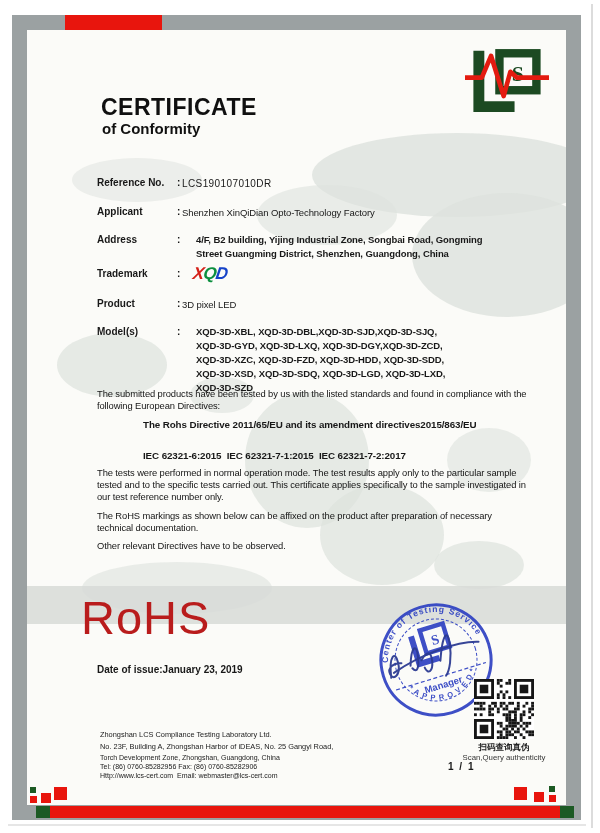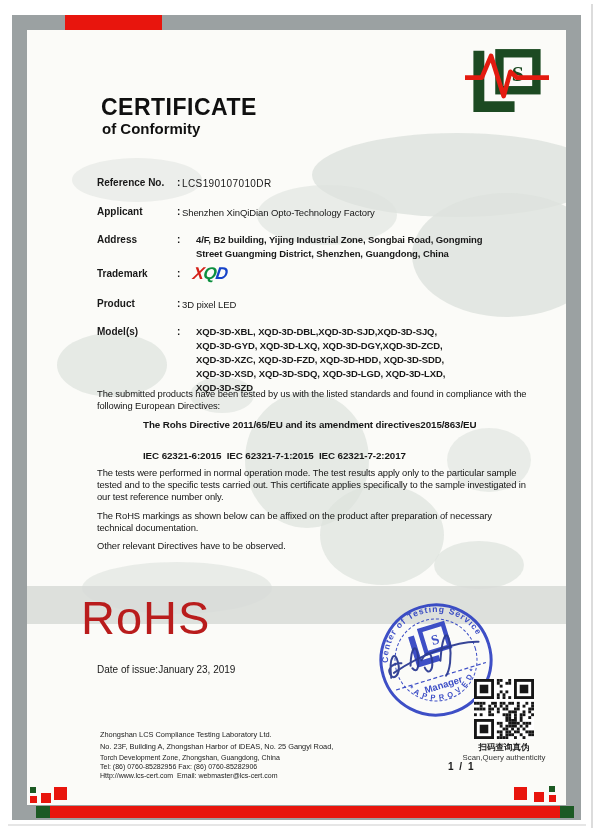--- a/index.html
+++ b/index.html
@@ -19,21 +19,21 @@
   .val{position:absolute;left:155px;font-size:9.5px;font-weight:400;line-height:14px;width:350px;letter-spacing:-.1px;}
   .val.ref{font-size:10px;letter-spacing:.4px;}
   .vline{position:absolute;left:169px;font-size:9.5px;font-weight:700;letter-spacing:-.1px;}
   .tm{position:absolute;left:166px;top:234px;font-size:17px;font-weight:700;font-style:italic;
       transform:skewX(-8deg);letter-spacing:-1px;}
   .tm .x{color:#d42018;} .tm .q{color:#0c8f3f;} .tm .d{color:#1643c8;}
   .para{position:absolute;left:70px;width:430px;font-size:9.4px;line-height:12.2px;
         font-weight:400;color:#151515;letter-spacing:-.1px;}
   .bold-line{position:absolute;left:70px;font-size:9.8px;font-weight:700;white-space:pre;letter-spacing:-.1px;margin-left:46px;}
   .rohs{position:absolute;left:54px;top:560px;font-size:47px;font-weight:400;letter-spacing:1px;color:#b91c1c;}
-  .date{position:absolute;left:70px;top:634px;font-size:10px;font-weight:400;}
+  .date{position:absolute;left:70px;top:634px;font-size:10px;font-weight:700;}
   .stamp{position:absolute;left:347px;top:568px;width:124px;height:124px;transform:rotate(-17deg);opacity:.92;}
   .qr{position:absolute;left:447px;top:649px;width:60px;height:60px;background:#fff;}
   .qr-cap-cn{position:absolute;left:417px;top:712px;width:120px;text-align:center;font-size:8.5px;font-weight:700;color:#222;}
   .qr-cap-en{position:absolute;left:407px;top:723px;width:140px;text-align:center;font-size:7.8px;color:#333;}
   .pageno{position:absolute;left:421px;top:731px;font-size:10px;font-weight:700;letter-spacing:1.5px;}
   .foot{position:absolute;left:73px;color:#1a1a1a;white-space:pre;}
   .f1{top:700px;font-size:7.4px;} .f2{top:712px;font-size:7.4px;}
   .f3{top:724px;font-size:7px;} .f4{top:733px;font-size:7px;} .f5{top:742px;font-size:7px;}
 </style>
 </head>

